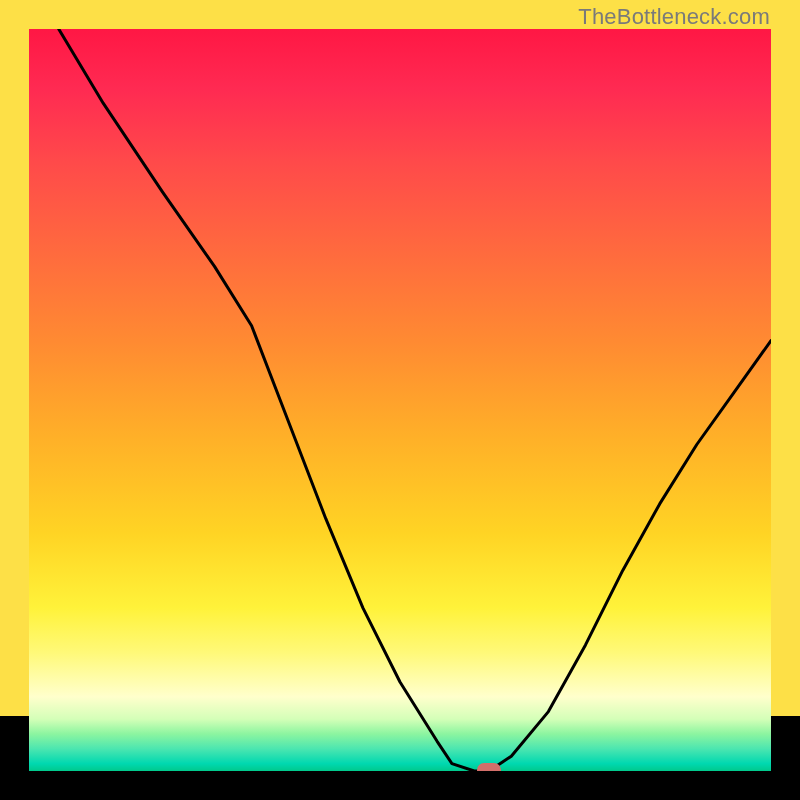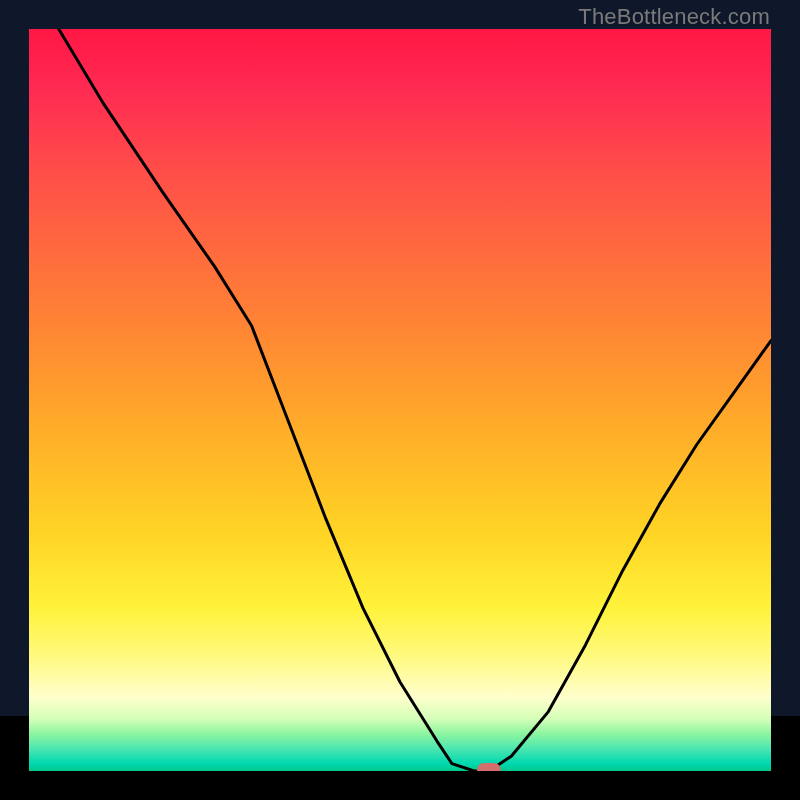--- a/index.html
+++ b/index.html
@@ -9,21 +9,21 @@
     height: 800px;
     background: #000;
     overflow: hidden;
   }
   .frame {
     position: absolute;
     left: 0;
     top: 0;
     width: 800px;
     height: 716px;
-    background: #0f172a;
+    background: #fde047;
   }
   .plot-area {
     position: absolute;
     left: 29px;
     top: 29px;
     width: 742px;
     height: 742px;
     overflow: hidden;
   }
   .gradient {

